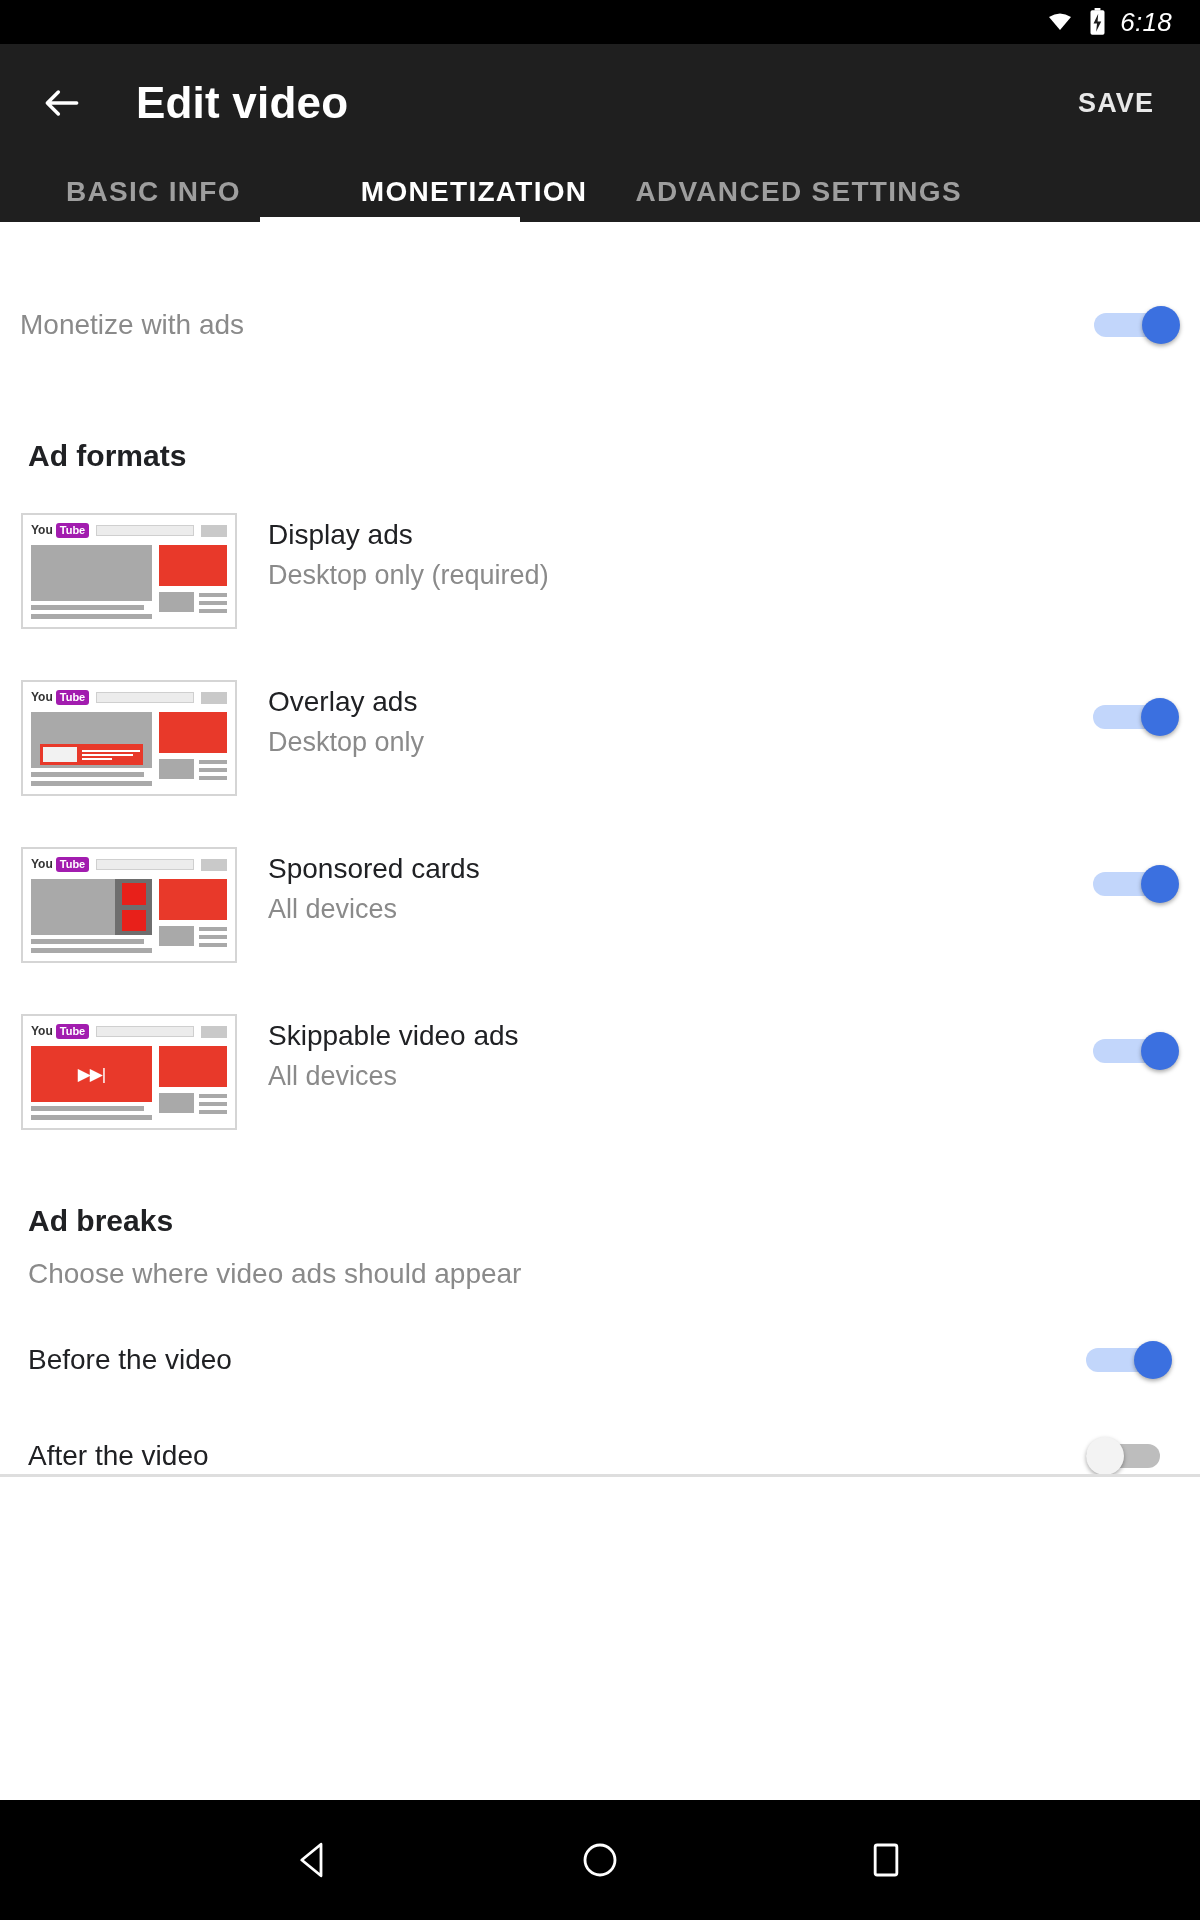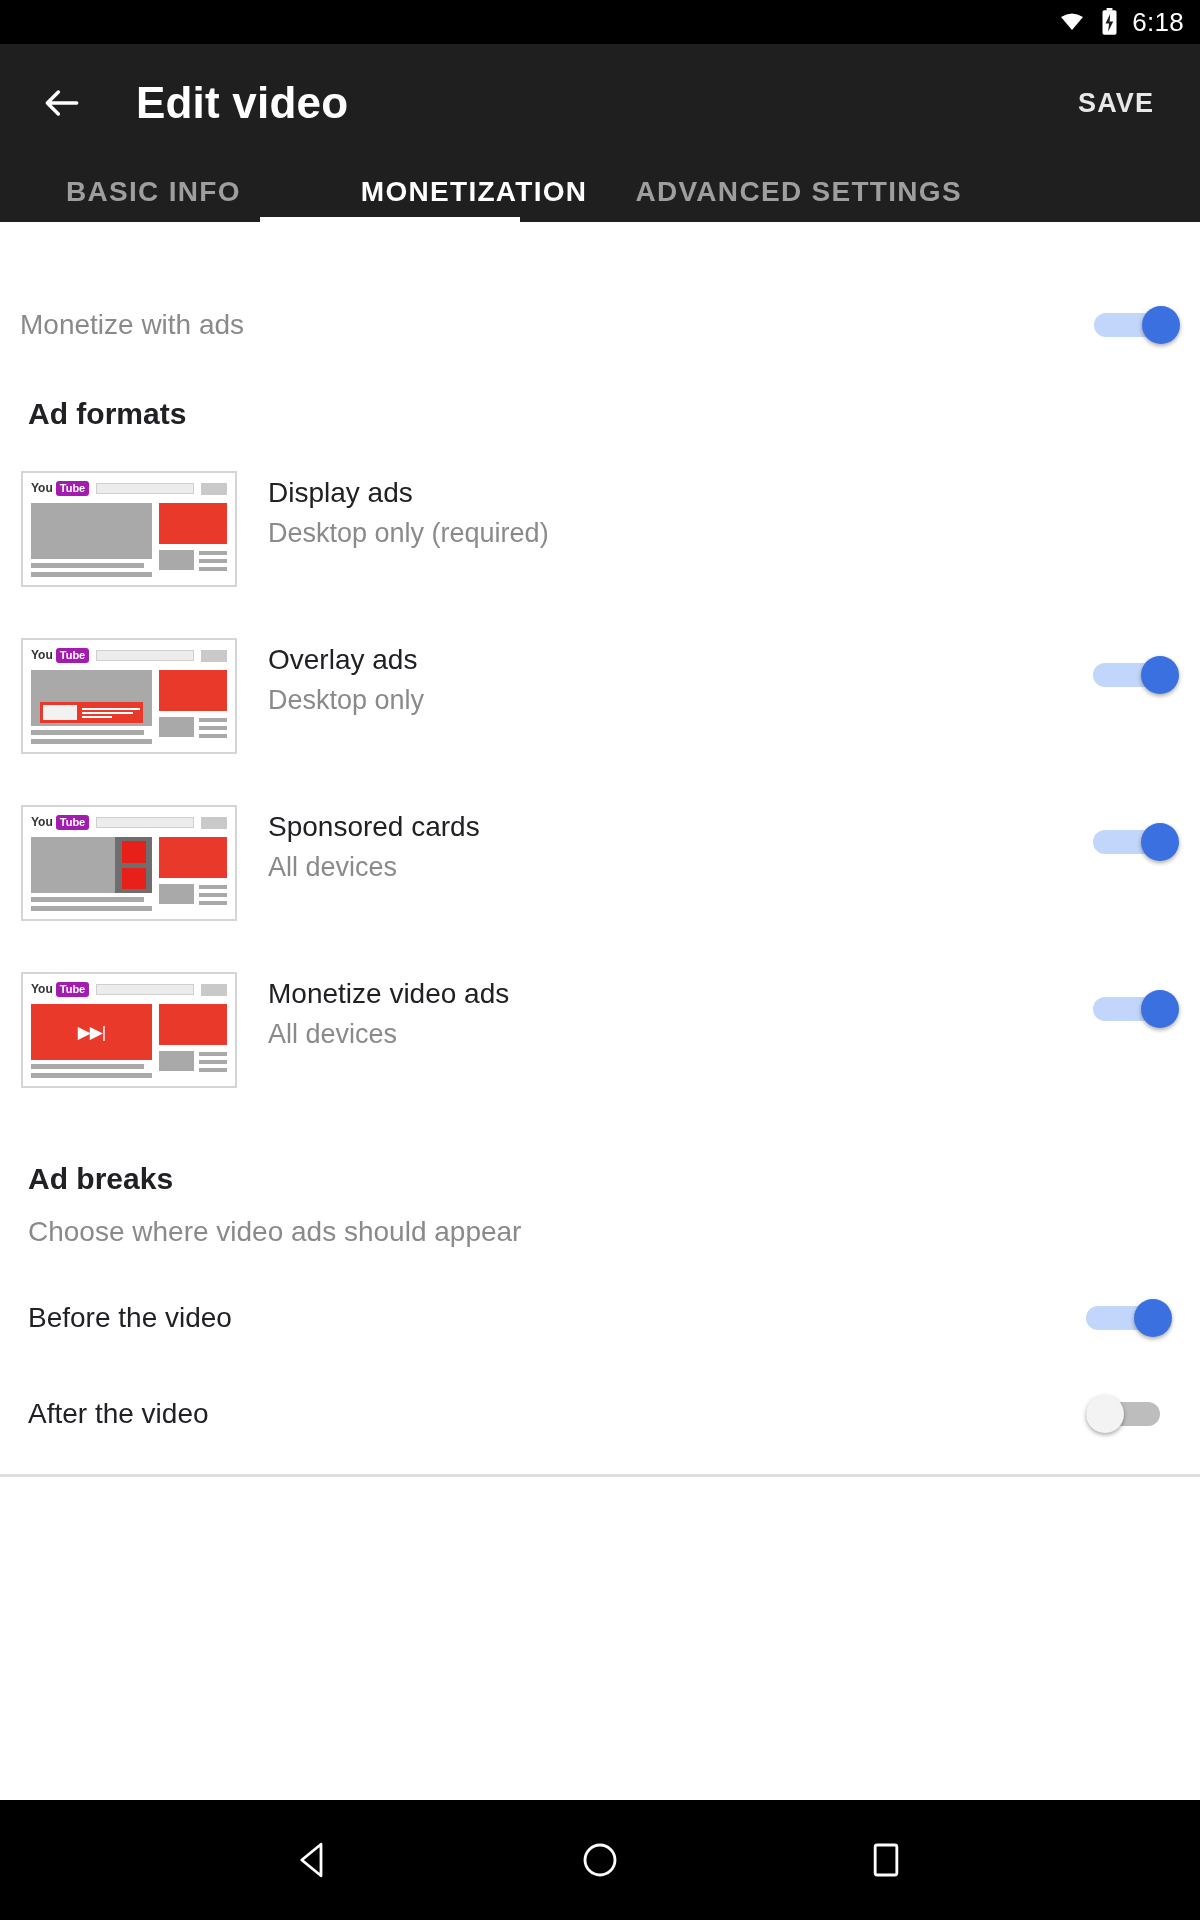--- a/index.html
+++ b/index.html
@@ -7,21 +7,21 @@
     width: 1200px; height: 1920px;
     background: #ffffff;
     font-family: "Liberation Sans", sans-serif;
     overflow: hidden;
   }
   #app { position: relative; width: 1200px; height: 1920px; background: #fff; }
 
   
   .statusbar {
     height: 44px; background: #000; display: flex; align-items: center;
-    justify-content: flex-end; padding-right: 16px; gap: 14px;
+    justify-content: flex-end; padding-right: 28px; gap: 14px; font-style: italic;
   }
   .statusbar .sb-icon { display: flex; align-items: center; }
   .sb-time { color: #fff; font-size: 26px; letter-spacing: .3px; }
 
   
   .appbar { background: #1f1f1f; height: 178px; position: relative; }
   .appbar-top { height: 118px; display: flex; align-items: center; padding: 0 28px; }
   .back-btn { width: 68px; height: 68px; display:flex; align-items:center; justify-content:center; cursor:pointer; }
   .appbar-title { color: #fff; font-size: 44px; font-weight: bold; margin-left: 40px; letter-spacing: .2px; }
   .save-btn {
@@ -171,21 +171,21 @@
   <div class="content">
 
     <div class="row-monetize" style="margin-top:48px;">
       <span class="label">Monetize with ads</span>
       <div class="switch on" style="margin-left:auto;">
         <span class="track"></span>
         <span class="knob"></span>
       </div>
     </div>
 
-    <div class="section-title" style="margin-top:17px;">Ad formats</div>
+    <div class="section-title" style="margin-top:59px;">Ad formats</div>
 
     <div class="fmt-row" style="margin-top:40px;">
       <div class="fmt-thumb">
         <div class="tn-top">
           <span class="yt-logo">
             <span class="yt-you">You</span>
             <span class="yt-tube">Tube</span>
           </span>
           <span class="tn-search"></span>
           <span class="tn-btn"></span>
@@ -340,21 +340,21 @@
               <span class="tn-rel-lines">
                   <i></i>
                   <i></i>
                   <i></i>
                 </span>
             </div>
           </div>
         </div>
       </div>
       <div class="fmt-text">
-        <div class="fmt-name">Monetize video ads</div>
+        <div class="fmt-name">Skippable video ads</div>
         <div class="fmt-sub">All devices</div>
       </div>
       <div class="switch on" style="margin-top:18px;">
         <span class="track"></span>
         <span class="knob"></span>
       </div>
     </div>
 
     <div class="section-title" style="margin-top:74px;">Ad breaks</div>
     <div class="section-title" style="margin-top:20px;font-weight:normal;color:#8a8a8a;font-size:28px;">Choose where video ads should appear</div>

